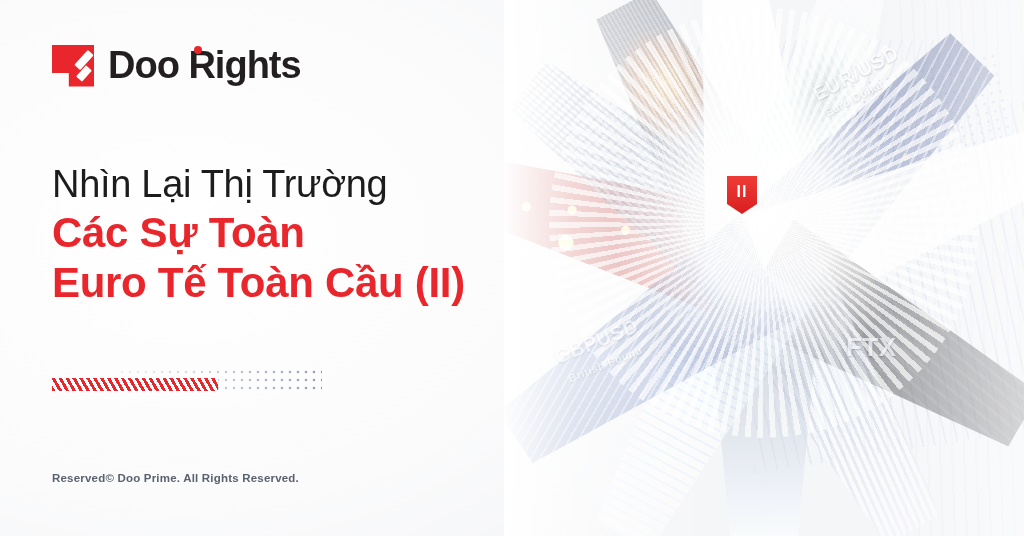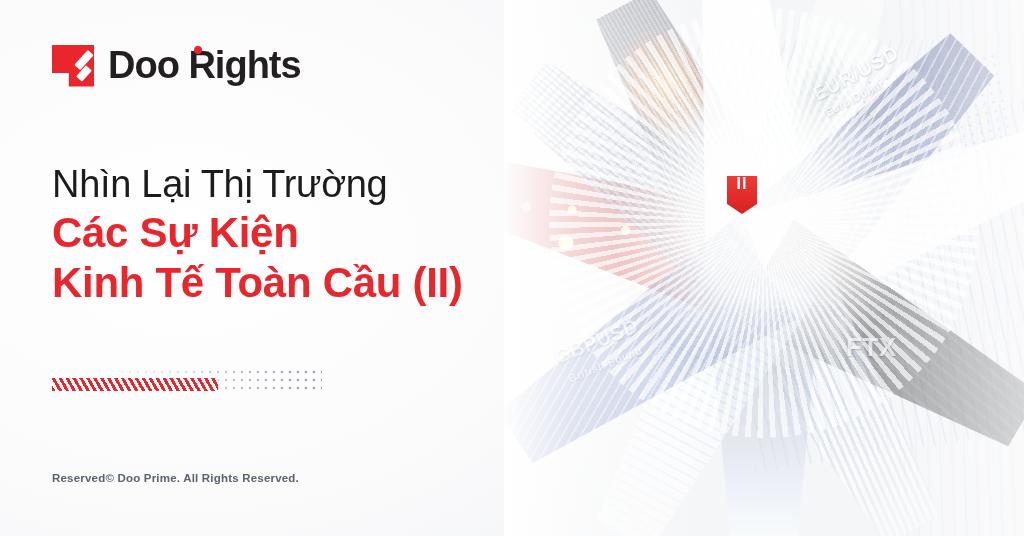--- a/index.html
+++ b/index.html
@@ -163,21 +163,21 @@
     transform:translate(5px,7px); z-index:-1;
   }
 
   
   .badge{
     position:absolute; left:727px; top:176px;
     width:30px; height:38px;
     background:linear-gradient(180deg,#ef3b36 0%,#d81f20 100%);
     clip-path:polygon(0% 0%,100% 0%,100% 74%,50% 100%,0% 74%);
     box-shadow:0 2px 4px rgba(150,20,20,.35);
-    display:flex; justify-content:center;
+    display:flex; align-items:center; justify-content:center;
   }
   .badge span{
     color:#fff; font-weight:700; font-size:16px; line-height:1;
     letter-spacing:1px; margin-bottom:6px;
   }
 
   
   .logo{ position:absolute; left:52px; top:44px; display:flex; align-items:center; gap:14px; }
   .logo-mark{
     width:42px; height:42px; position:relative;
@@ -281,22 +281,22 @@
       <div class="slash2"></div>
     </div>
     <div class="logo-text">
       <span>Doo Rights</span>
       <span class="logo-dot"></span>
     </div>
   </div>
 
   <div class="headline">
     <div class="hl-line">Nhìn Lại Thị Trường</div>
-    <div class="hl-red">Các Sự Kiện</div>
-    <div class="hl-red">Kinh Tế Toàn Cầu (II)</div>
+    <div class="hl-red">Các Sự Toàn</div>
+    <div class="hl-red">Euro Tế Toàn Cầu (II)</div>
   </div>
 
   <div class="divider">
     <div class="dotgrid"></div>
     <div class="hatch"></div>
   </div>
 
   <div class="copyright">Reserved© Doo Prime. All Rights Reserved.</div>
 
 </div>

